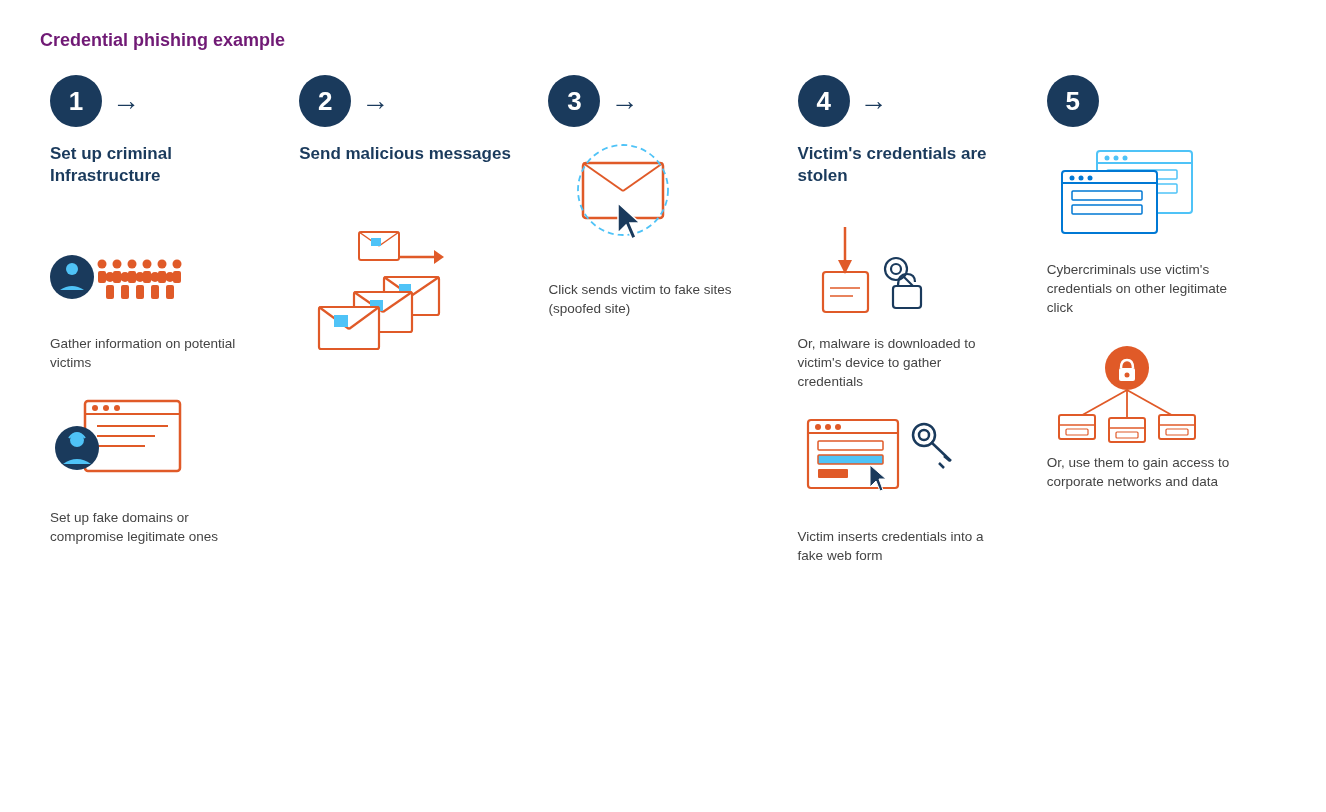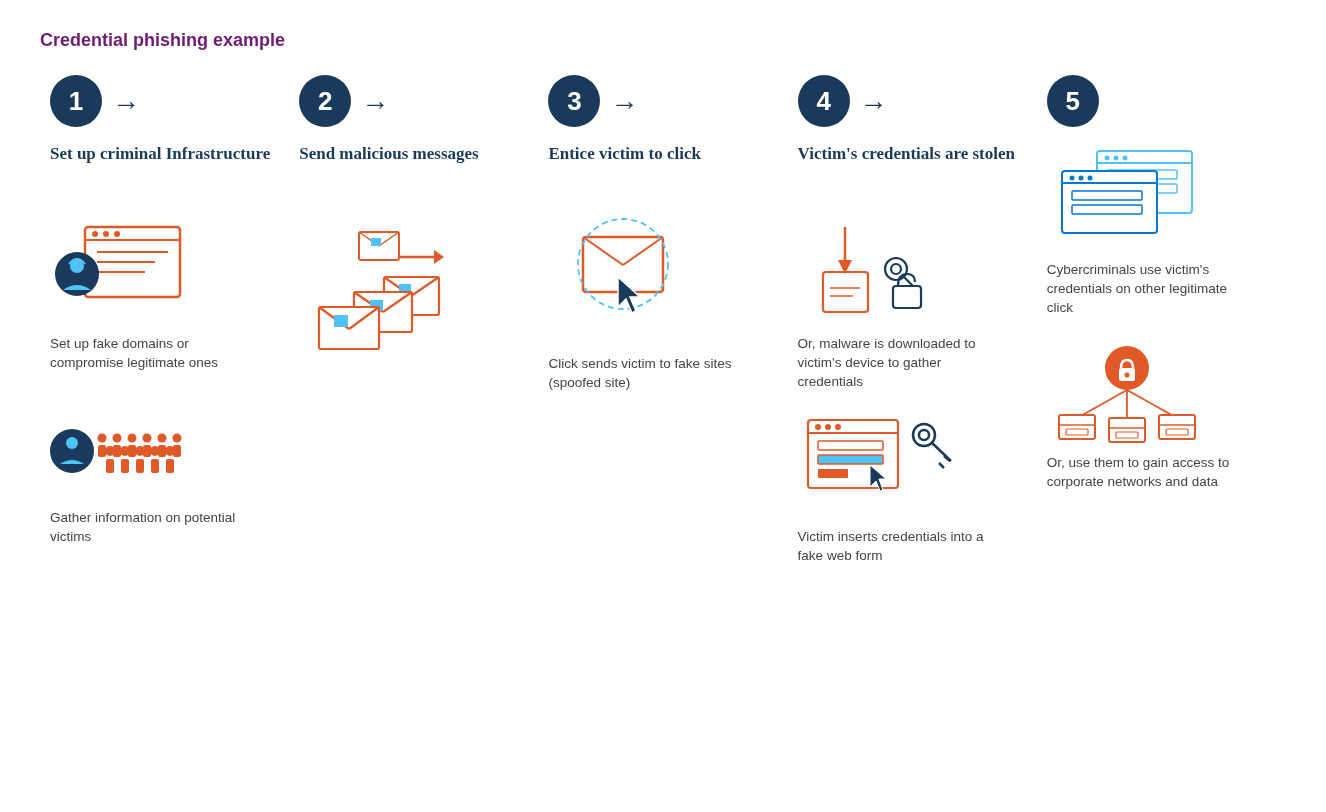--- a/index.html
+++ b/index.html
@@ -54,21 +54,20 @@
       margin-left: 10px;
       line-height: 1;
     }
     .step-title {
       color: #1a3a5c;
       font-size: 17px;
       font-weight: 700;
       line-height: 1.3;
       margin-bottom: 18px;
       min-height: 56px;
-      font-family: Liberation Serif, serif;
     }
     .step-content {
       width: 100%;
     }
     .icon-block {
       margin-bottom: 18px;
     }
     .icon-area {
       width: 160px;
       height: 110px;
@@ -94,45 +93,20 @@
 
 <div class="flow-container">
 
   <div class="step">
     <div class="step-header">
       <div class="step-number">1</div>
       <span class="step-arrow">→</span>
     </div>
     <div class="step-title">Set up criminal Infrastructure</div>
     <div class="step-content">
-
-      <div class="icon-block">
-        <div class="icon-area">
-          <svg width="150" height="100" viewBox="0 0 150 100">
-
-            <rect x="30" y="5" width="95" height="70" rx="3" fill="none" stroke="#e05a28" stroke-width="2.5"></rect>
-            <line x1="30" y1="18" x2="125" y2="18" stroke="#e05a28" stroke-width="2"></line>
-            <circle cx="40" cy="12" r="3" fill="#e05a28"></circle>
-            <circle cx="51" cy="12" r="3" fill="#e05a28"></circle>
-            <circle cx="62" cy="12" r="3" fill="#e05a28"></circle>
-
-            <line x1="42" y1="30" x2="113" y2="30" stroke="#e05a28" stroke-width="2"></line>
-            <line x1="42" y1="40" x2="100" y2="40" stroke="#e05a28" stroke-width="2"></line>
-            <line x1="42" y1="50" x2="90" y2="50" stroke="#e05a28" stroke-width="2"></line>
-
-            <circle cx="22" cy="52" r="22" fill="#1a3a5c"></circle>
-
-            <circle cx="22" cy="44" r="7" fill="#4fc3f7"></circle>
-            <path d="M8 68 Q22 58 36 68" fill="#4fc3f7"></path>
-
-            <path d="M14 42 Q22 32 30 42" fill="none" stroke="#4fc3f7" stroke-width="2"></path>
-          </svg>
-        </div>
-        <div class="desc-text">Set up fake domains or compromise legitimate ones</div>
-      </div>
 
       <div class="icon-block">
         <div class="icon-area">
           <svg width="160" height="100" viewBox="0 0 160 100">
 
             <circle cx="22" cy="55" r="22" fill="#1a3a5c"></circle>
             <circle cx="22" cy="47" r="6" fill="#4fc3f7"></circle>
             <path d="M10 68 Q22 60 34 68" fill="#4fc3f7"></path>
 
             <g fill="#e05a28">
@@ -162,20 +136,45 @@
               <rect x="93" y="49" width="8" height="12" rx="2"></rect>
               <circle cx="112" cy="42" r="4.5"></circle>
               <rect x="108" y="49" width="8" height="12" rx="2"></rect>
               <circle cx="127" cy="42" r="4.5"></circle>
               <rect x="123" y="49" width="8" height="12" rx="2"></rect>
             </g>
           </svg>
         </div>
         <div class="desc-text">Gather information on potential victims</div>
       </div>
+
+      <div class="icon-block">
+        <div class="icon-area">
+          <svg width="150" height="100" viewBox="0 0 150 100">
+
+            <rect x="30" y="5" width="95" height="70" rx="3" fill="none" stroke="#e05a28" stroke-width="2.5"></rect>
+            <line x1="30" y1="18" x2="125" y2="18" stroke="#e05a28" stroke-width="2"></line>
+            <circle cx="40" cy="12" r="3" fill="#e05a28"></circle>
+            <circle cx="51" cy="12" r="3" fill="#e05a28"></circle>
+            <circle cx="62" cy="12" r="3" fill="#e05a28"></circle>
+
+            <line x1="42" y1="30" x2="113" y2="30" stroke="#e05a28" stroke-width="2"></line>
+            <line x1="42" y1="40" x2="100" y2="40" stroke="#e05a28" stroke-width="2"></line>
+            <line x1="42" y1="50" x2="90" y2="50" stroke="#e05a28" stroke-width="2"></line>
+
+            <circle cx="22" cy="52" r="22" fill="#1a3a5c"></circle>
+
+            <circle cx="22" cy="44" r="7" fill="#4fc3f7"></circle>
+            <path d="M8 68 Q22 58 36 68" fill="#4fc3f7"></path>
+
+            <path d="M14 42 Q22 32 30 42" fill="none" stroke="#4fc3f7" stroke-width="2"></path>
+          </svg>
+        </div>
+        <div class="desc-text">Set up fake domains or compromise legitimate ones</div>
+      </div>
     </div>
   </div>
 
   <div class="step">
     <div class="step-header">
       <div class="step-number">2</div>
       <span class="step-arrow">→</span>
     </div>
     <div class="step-title">Send malicious messages</div>
     <div class="step-content">
@@ -212,21 +211,20 @@
         </div>
       </div>
     </div>
   </div>
 
   <div class="step">
     <div class="step-header">
       <div class="step-number">3</div>
       <span class="step-arrow">→</span>
     </div>
-    <div class="step-title">Entice victim to click</div>
     <div class="step-content">
       <div class="icon-block">
         <div class="icon-area" style="height:130px;">
           <svg width="160" height="120" viewBox="0 0 160 120">
 
             <rect x="35" y="15" width="80" height="55" rx="3" fill="white" stroke="#e05a28" stroke-width="2.5"></rect>
             <line x1="35" y1="15" x2="75" y2="43" stroke="#e05a28" stroke-width="2"></line>
             <line x1="115" y1="15" x2="75" y2="43" stroke="#e05a28" stroke-width="2"></line>
 
             <circle cx="75" cy="42" r="45" fill="none" stroke="#4fc3f7" stroke-width="1.8" stroke-dasharray="6,4"></circle>

